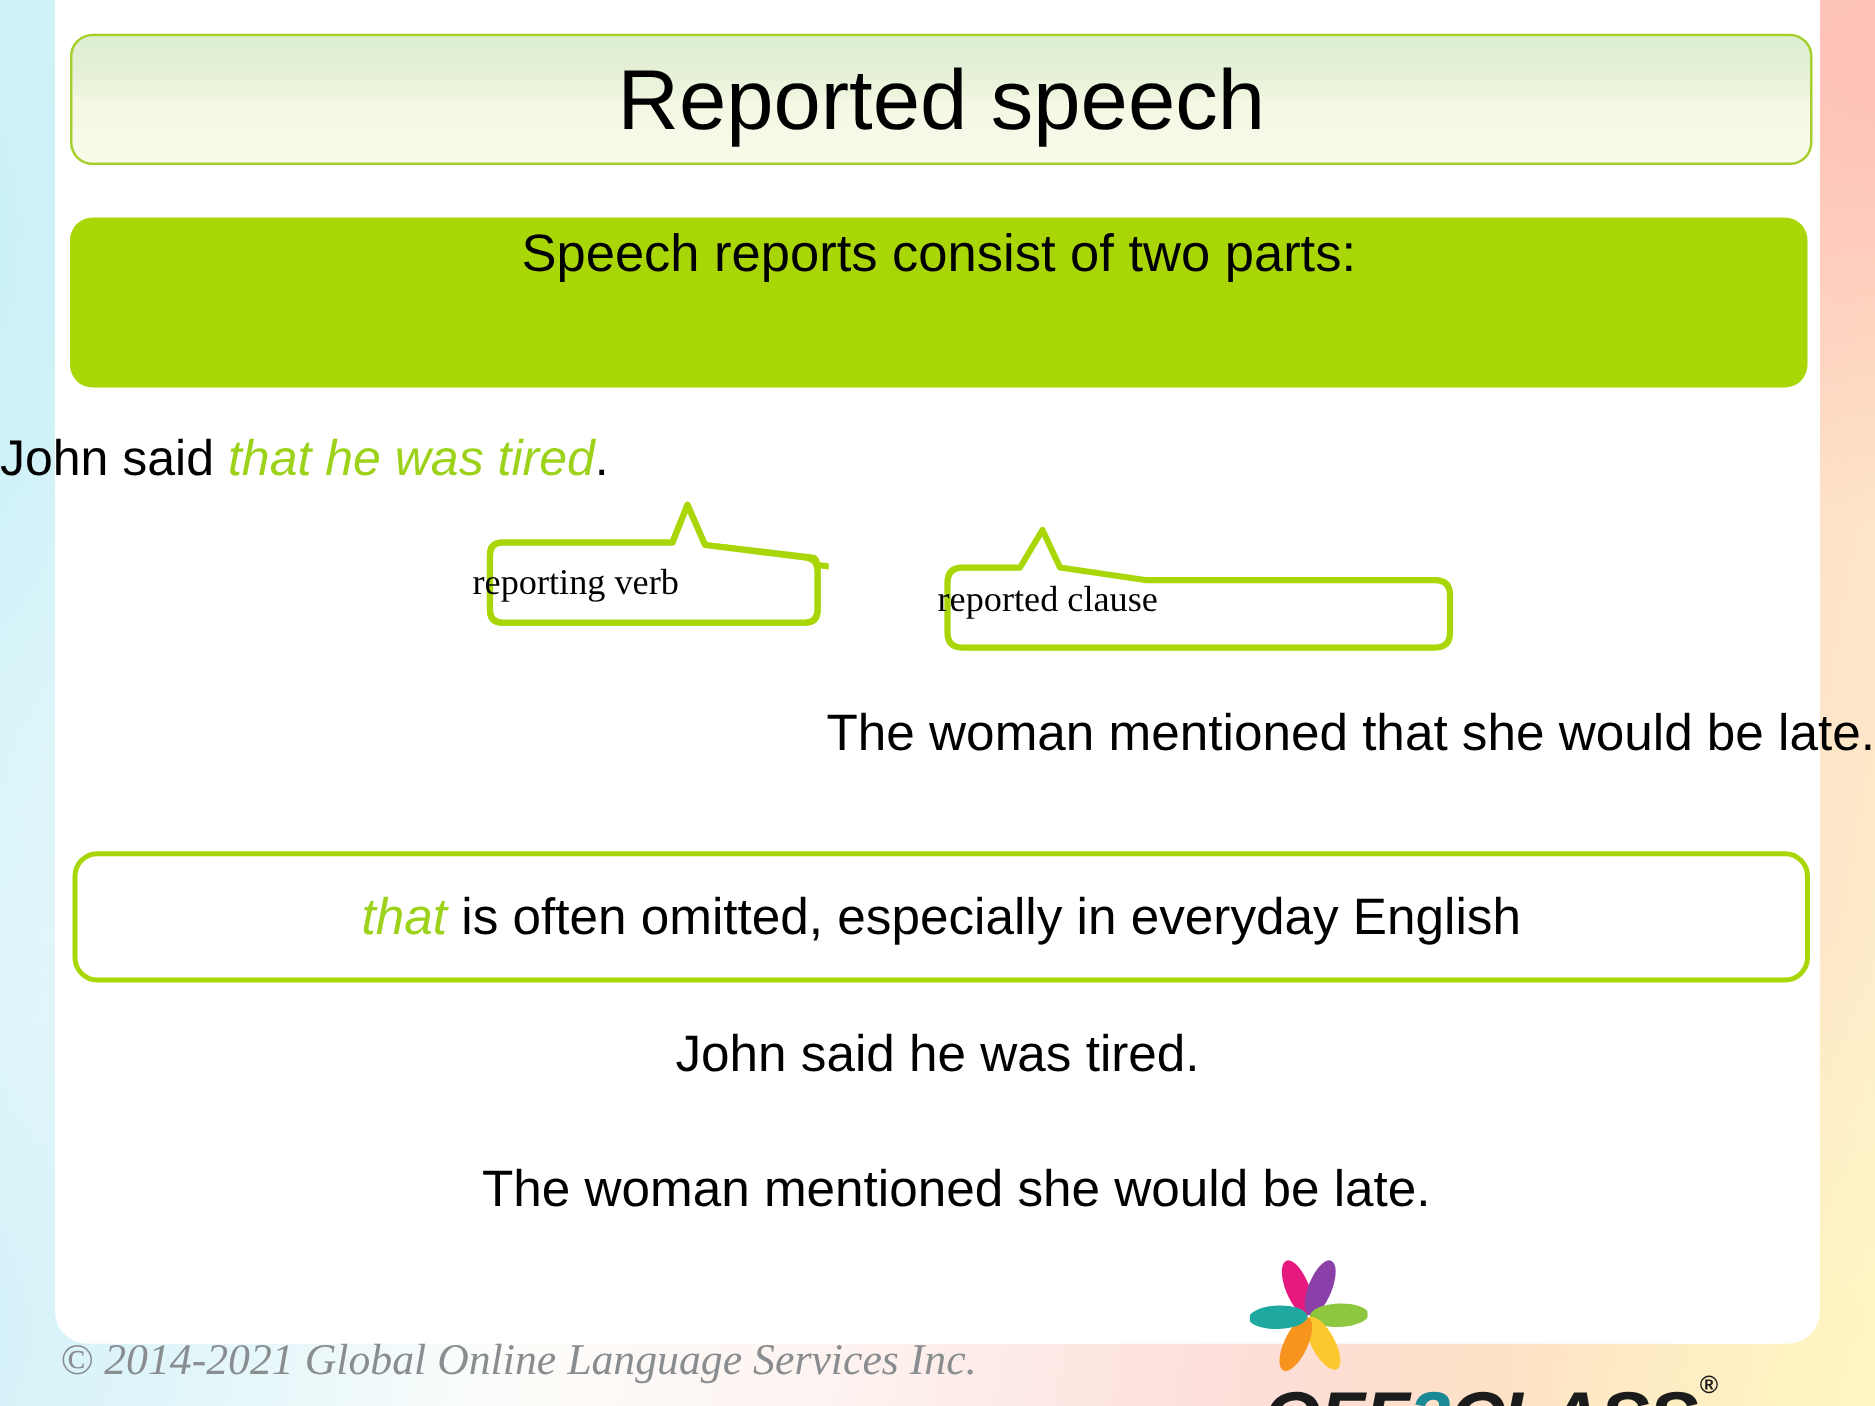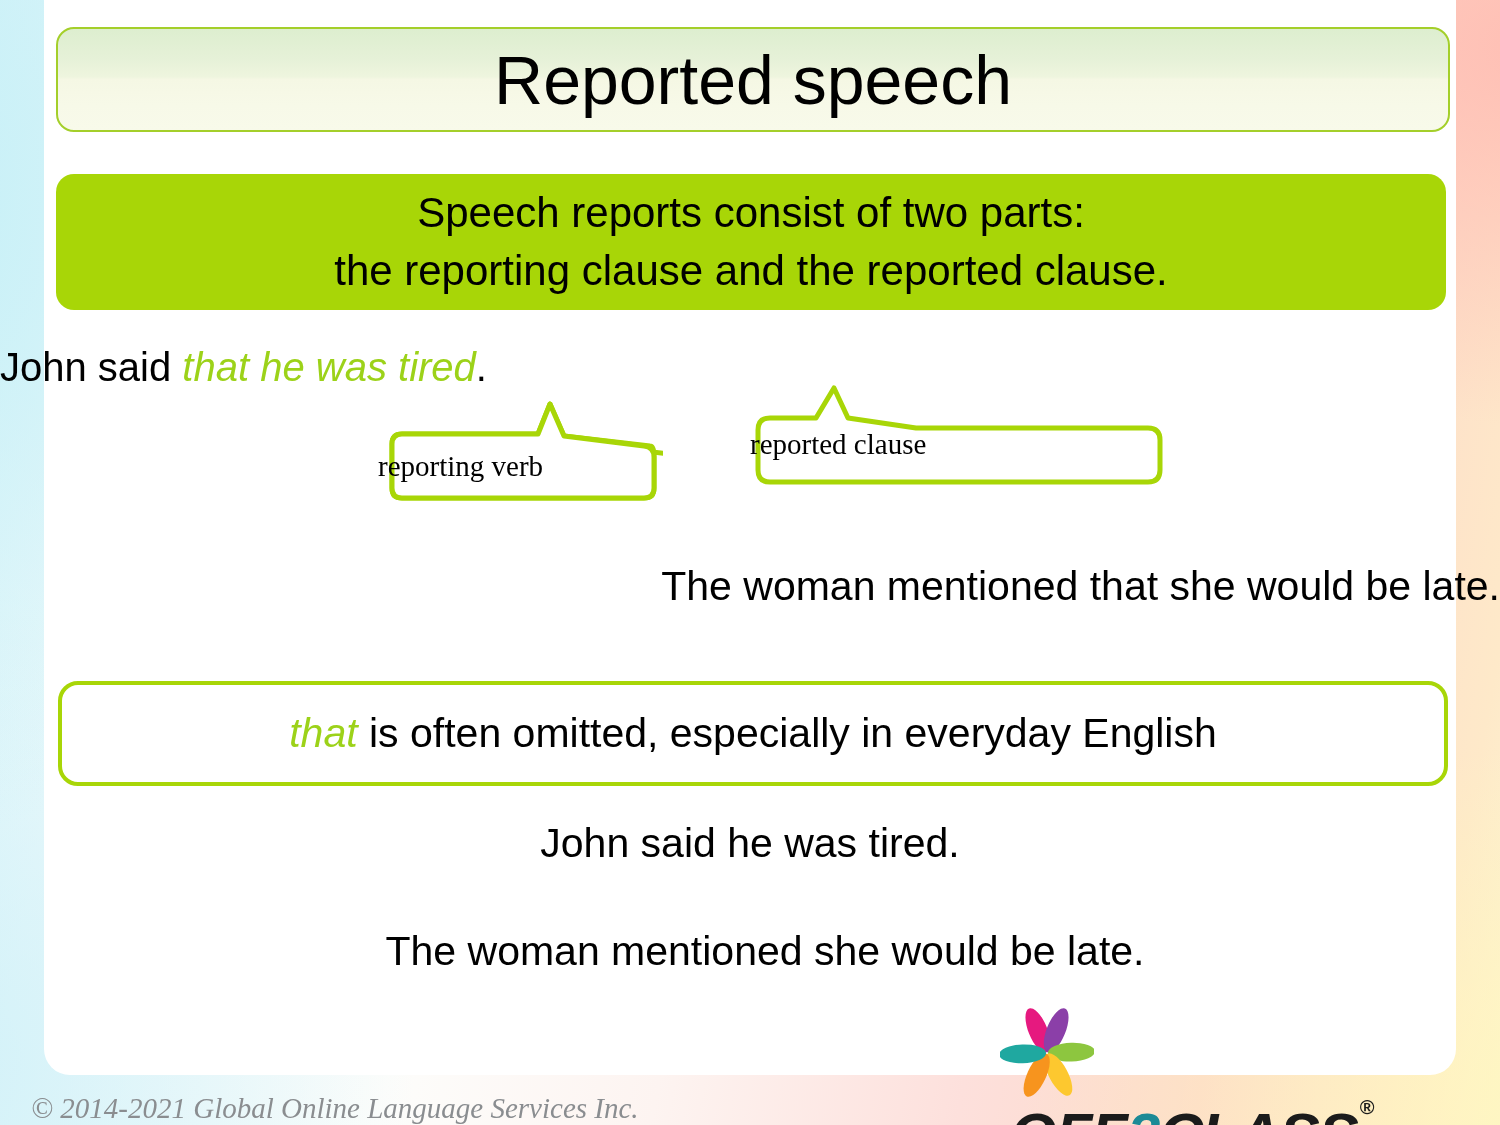--- a/index.html
+++ b/index.html
@@ -67,21 +67,21 @@
     position: absolute;
     left: 56px;
     top: 174px;
     width: 1390px;
     height: 136px;
     background: #a8d607;
     border-radius: 18px;
     display: flex;
     flex-direction: column;
     align-items: center;
-    justify-content: center;
+    justify-content: space-between;
   }
   .banner-line {
     font-family: "Liberation Sans Narrow", "Liberation Sans", sans-serif;
     font-size: 42px;
     line-height: 1.38;
     color: #000000;
     white-space: nowrap;
   }
 
   
@@ -113,21 +113,21 @@
     left: 0;
     width: 100%;
     text-align: left;
     font-family: Liberation Serif, serif;
     font-size: 29px;
     color: #000000;
     white-space: nowrap;
   }
   #callout-verb { left: 378px; top: 400px; width: 285px; height: 105px; }
   #callout-verb .callout-label { top: 50px; }
-  #callout-clause { left: 750px; top: 384px; width: 418px; height: 105px; }
+  #callout-clause { left: 750px; top: 420px; width: 418px; height: 105px; }
   #callout-clause .callout-label { top: 44px; }
 
   
   #example-2 {
     position: absolute;
     left: 0;
     top: 563px;
     width: 1500px;
     text-align: right;
     font-family: "Liberation Sans Narrow", "Liberation Sans", sans-serif;
@@ -217,44 +217,42 @@
     vertical-align: super;
     position: relative;
     top: -20px;
     left: 2px;
     color: #1b1b1b;
   }
 
   
   #copyright {
     position: absolute;
-    left: 31px;
+    left: 48px;
     top: 1068px;
     font-family: "Liberation Serif", serif;
     font-style: italic;
-    font-size: 29px;
+    font-size: 35px;
     color: #8a8d90;
     white-space: nowrap;
-    margin-top: 24px;
   }
 </style>
 </head>
 <body>
 
 <div id="slide">
 
   <div id="card"></div>
 
   <div id="title-plate">
     <div id="title-text">Reported speech</div>
   </div>
 
   <div id="green-banner">
     <div class="banner-line">Speech reports consist of two parts:</div>
-    <div class="banner-line">the reporting clause and the reported clause.</div>
   </div>
 
   <div id="example-1">
     <span>John said </span><span class="em-green">that he was tired</span><span>.</span>
   </div>
 
   <div class="callout" id="callout-verb">
     <svg width="285" height="105" viewBox="0 0 285 105">
       <path d="M 172 4 L 160 38 L 292 54 L 296 72
                M 14 44 Q 14 34 24 34 L 160 34 L 172 4 L 186 36 L 272 46 L 272 46

